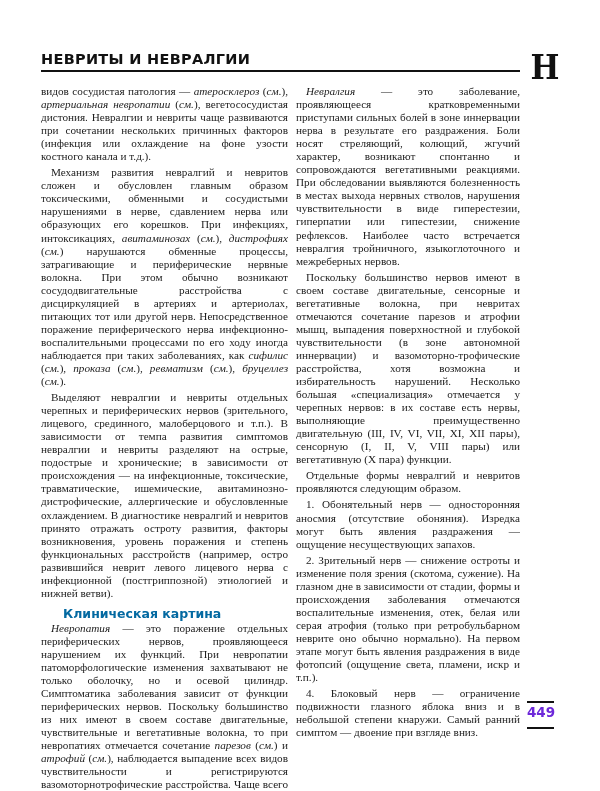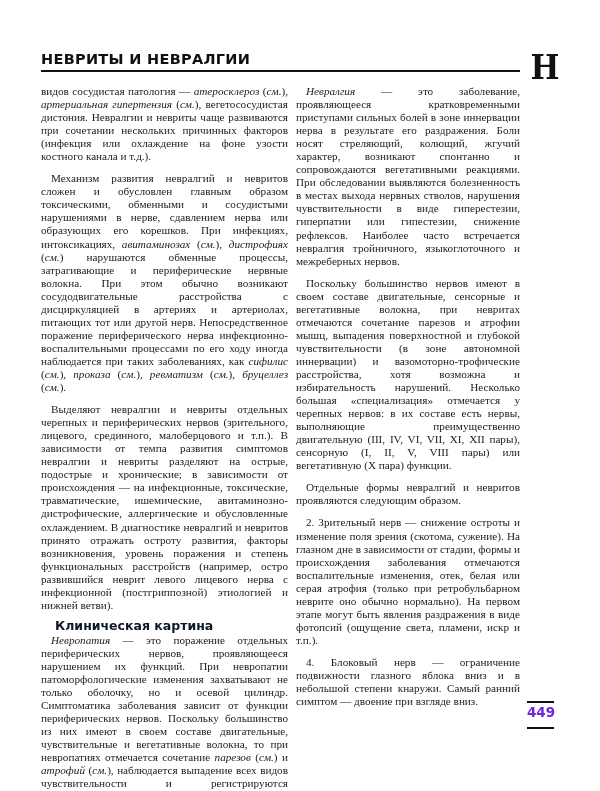--- a/index.html
+++ b/index.html
@@ -18,59 +18,60 @@
   }
   .col {
     position:absolute; top:85px;
     font-family:"Liberation Serif", serif; font-size:11.2px; line-height:13.05px;
     text-align:justify; color:#1c1c1c; hyphens:manual;
   }
   .col-left { left:41px; width:247px; }
   .col-right { left:296px; width:224px; }
   .col p { margin:0; text-indent:10px; }
   .col p.noindent { text-indent:0; }
-  .col p.gap { margin-top:9px; }
+  .col p.gap { margin-top:3px; }
   .col i { }
   .subhead {
     font-family:"DejaVu Sans", sans-serif; font-weight:bold; font-size:12.5px; line-height:15px;
-    margin:6px 0 1px 14px; color:#0f172a;
+    margin:6px 0 1px 22px; color:#0369a1;
   }
   .page-num {
     position:absolute; left:526px; top:704px; width:30px; text-align:center;
     font-family:"DejaVu Sans", sans-serif; font-weight:bold; font-size:13.5px; color:#6d28d9;
   }
   .pn-rule { position:absolute; left:527px; width:27px; height:1.5px; background:#111; }
   .pn-rule.top { top:701px; }
   .pn-rule.bottom { top:727px; }
 </style>
 </head>
 <body>
 
 <div class="page">
 
   <div class="running-head">НЕВРИТЫ И НЕВРАЛГИИ</div>
   <div class="head-rule"></div>
   <div class="section-letter">Н</div>
 
   <div class="col col-left">
-    <p class="noindent"><span>видов сосудистая патология — </span><i>атеросклероз</i><span> (</span><i>см.</i><span>), </span><i>артериальная гипертензия</i><span> (</span><i>см.</i><span>), вегетососудистая дистония. Невралгии и невриты чаще развиваются при сочетании нескольких причинных факторов (инфекция или охлаждение на фоне узости костного канала и т.д.).</span></p>
+    <p class="noindent"><span>видов сосудистая патология — </span><i>атеросклероз</i><span> (</span><i>см.</i><span>), </span><i>артериальная невропатии</i><span> (</span><i>см.</i><span>), вегетососудистая дистония. Невралгии и невриты чаще развиваются при сочетании нескольких причинных факторов (инфекция или охлаждение на фоне узости костного канала и т.д.).</span></p>
 
     <p class="gap"><span>Механизм развития невралгий и невритов сложен и обусловлен главным образом токсическими, обменными и сосудистыми нарушениями в нерве, сдавлением нерва или образующих его корешков. При инфекциях, интоксикациях, </span><i>авитаминозах</i><span> (</span><i>см.</i><span>), </span><i>дистрофиях</i><span> (</span><i>см.</i><span>) нарушаются обменные процессы, затрагивающие и периферические нервные волокна. При этом обычно возникают сосудодвигательные расстройства с дисциркуляцией в артериях и артериолах, питающих тот или другой нерв. Непосредственное поражение периферического нерва инфекционно-воспалительными процессами по его ходу иногда наблюдается при таких заболеваниях, как </span><i>сифилис</i><span> (</span><i>см.</i><span>), </span><i>проказа</i><span> (</span><i>см.</i><span>), </span><i>ревматизм</i><span> (</span><i>см.</i><span>), </span><i>бруцеллез</i><span> (</span><i>см.</i><span>).</span></p>
 
     <p class="gap">Выделяют невралгии и невриты отдельных черепных и периферических нервов (зрительного, лицевого, срединного, малоберцового и т.п.). В зависимости от темпа развития симптомов невралгии и невриты разделяют на острые, подострые и хронические; в зависимости от происхождения — на инфекционные, токсические, травматические, ишемические, авитаминозно-дистрофические, аллергические и обусловленные охлаждением. В диагностике невралгий и невритов принято отражать остроту развития, факторы возникновения, уровень поражения и степень функциональных расстройств (например, остро развившийся неврит левого лицевого нерва с инфекционной (постгриппозной) этиологией и нижней ветви).</p>
 
     <div class="subhead">Клиническая картина</div>
 
     <p><i>Невропатия</i><span> — это поражение отдельных периферических нервов, проявляющееся нарушением их функций. При невропатии патоморфологические изменения захватывают не только оболочку, но и осевой цилиндр. Симптоматика заболевания зависит от функции периферических нервов. Поскольку большинство из них имеют в своем составе двигательные, чувствительные и вегетативные волокна, то при невропатиях отмечается сочетание </span><i>парезов</i><span> (</span><i>см.</i><span>) и </span><i>атрофий</i><span> (</span><i>см.</i><span>), наблюдается выпадение всех видов чувствительности и регистрируются вазомоторнотрофические расстройства. Чаще всего невропатия начинается с болей и парестезий (неприятные ощущения онемения, покалывания, жжения и т.д.). Сначала выпадает поверхностная чувствительность, а позже возникают периферические парезы.</span></p>
   </div>
 
   <div class="col col-right">
     <p><i>Невралгия</i><span> — это заболевание, проявляющееся кратковременными приступами сильных болей в зоне иннервации нерва в результате его раздражения. Боли носят стреляющий, колющий, жгучий характер, возникают спонтанно и сопровождаются вегетативными реакциями. При обследовании выявляются болезненность в местах выхода нервных стволов, нарушения чувствительности в виде гиперестезии, гиперпатии или гипестезии, снижение рефлексов. Наиболее часто встречается невралгия тройничного, языкоглоточного и межреберных нервов.</span></p>
     <p class="gap">Поскольку большинство нервов имеют в своем составе двигательные, сенсорные и вегетативные волокна, при невритах отмечаются сочетание парезов и атрофии мышц, выпадения поверхностной и глубокой чувствительности (в зоне автономной иннервации) и вазомоторно-трофические расстройства, хотя возможна и избирательность нарушений. Несколько большая «специализация» отмечается у черепных нервов: в их составе есть нервы, выполняющие преимущественно двигательную (III, IV, VI, VII, XI, XII пары), сенсорную (I, II, V, VIII пары) или вегетативную (X пара) функции.</p>
     <p class="gap">Отдельные формы невралгий и невритов проявляются следующим образом.</p>
+    <p class="gap">1. Обонятельный нерв — односторонняя аносмия (отсутствие обоняния). Изредка могут быть явления раздражения — ощущение несуществующих запахов.</p>
     <p class="gap">2. Зрительный нерв — снижение остроты и изменение поля зрения (скотома, сужение). На глазном дне в зависимости от стадии, формы и происхождения заболевания отмечаются воспалительные изменения, отек, белая или серая атрофия (только при ретробульбарном неврите оно обычно нормально). На первом этапе могут быть явления раздражения в виде фотопсий (ощущение света, пламени, искр и т.п.).</p>
     <p class="gap">4. Блоковый нерв — ограничение подвижности глазного яблока вниз и в небольшой степени кнаружи. Самый ранний симптом — двоение при взгляде вниз.</p>
 
   </div>
 
   <div class="pn-rule top"></div>
   <div class="page-num">449</div>
   <div class="pn-rule bottom"></div>
 
 </div>

